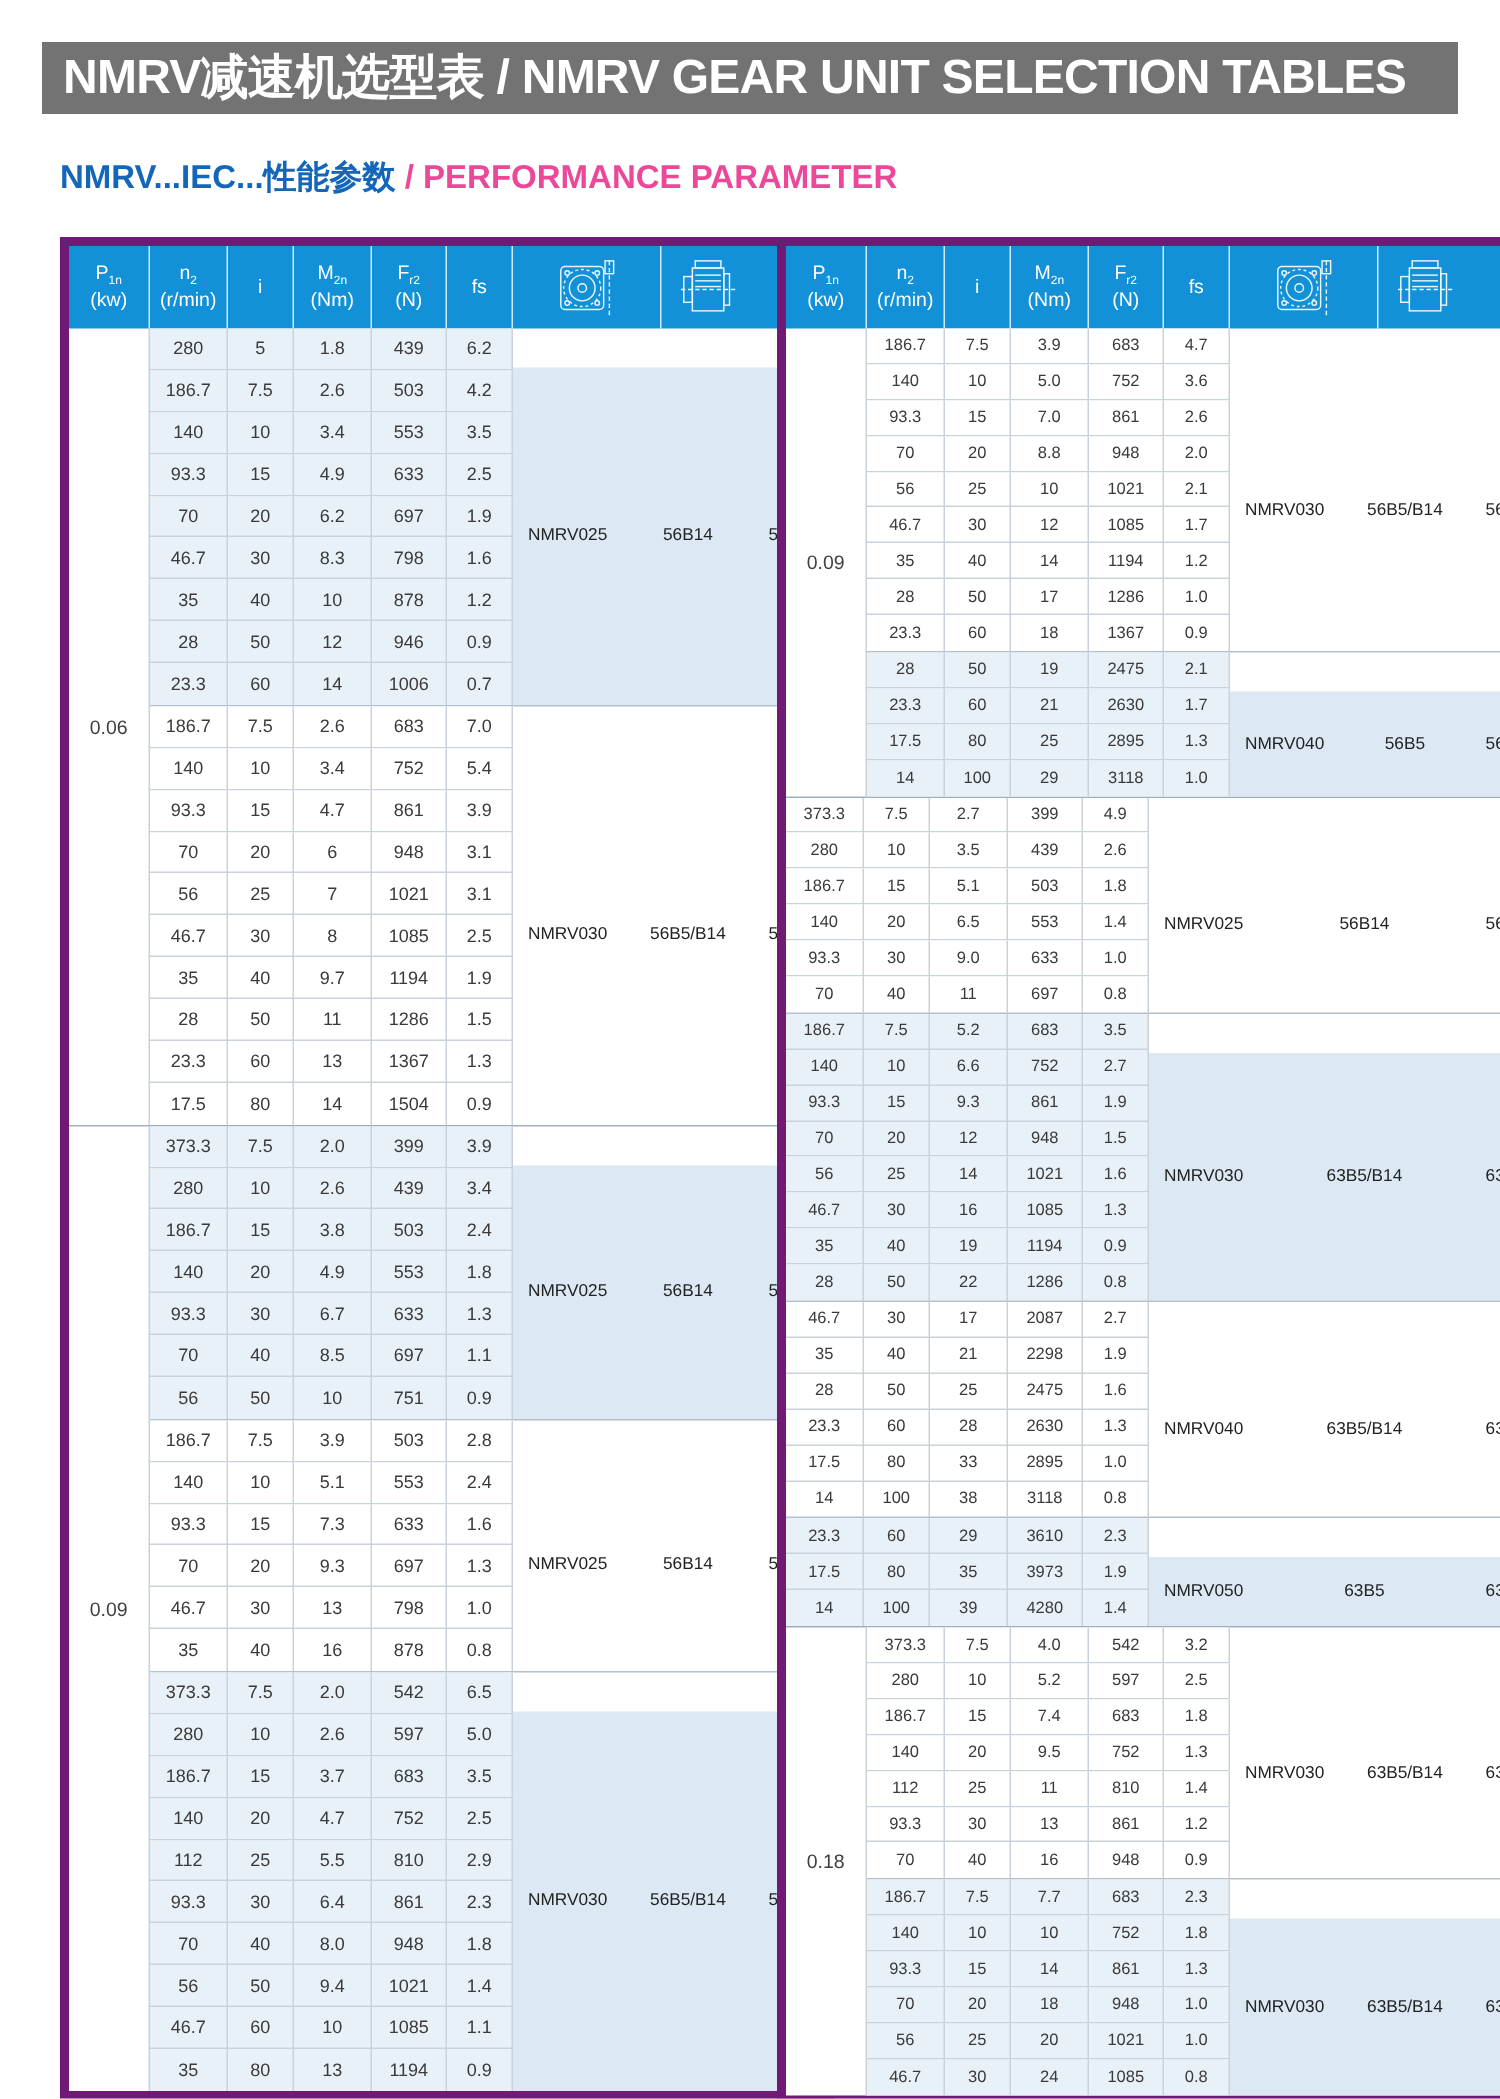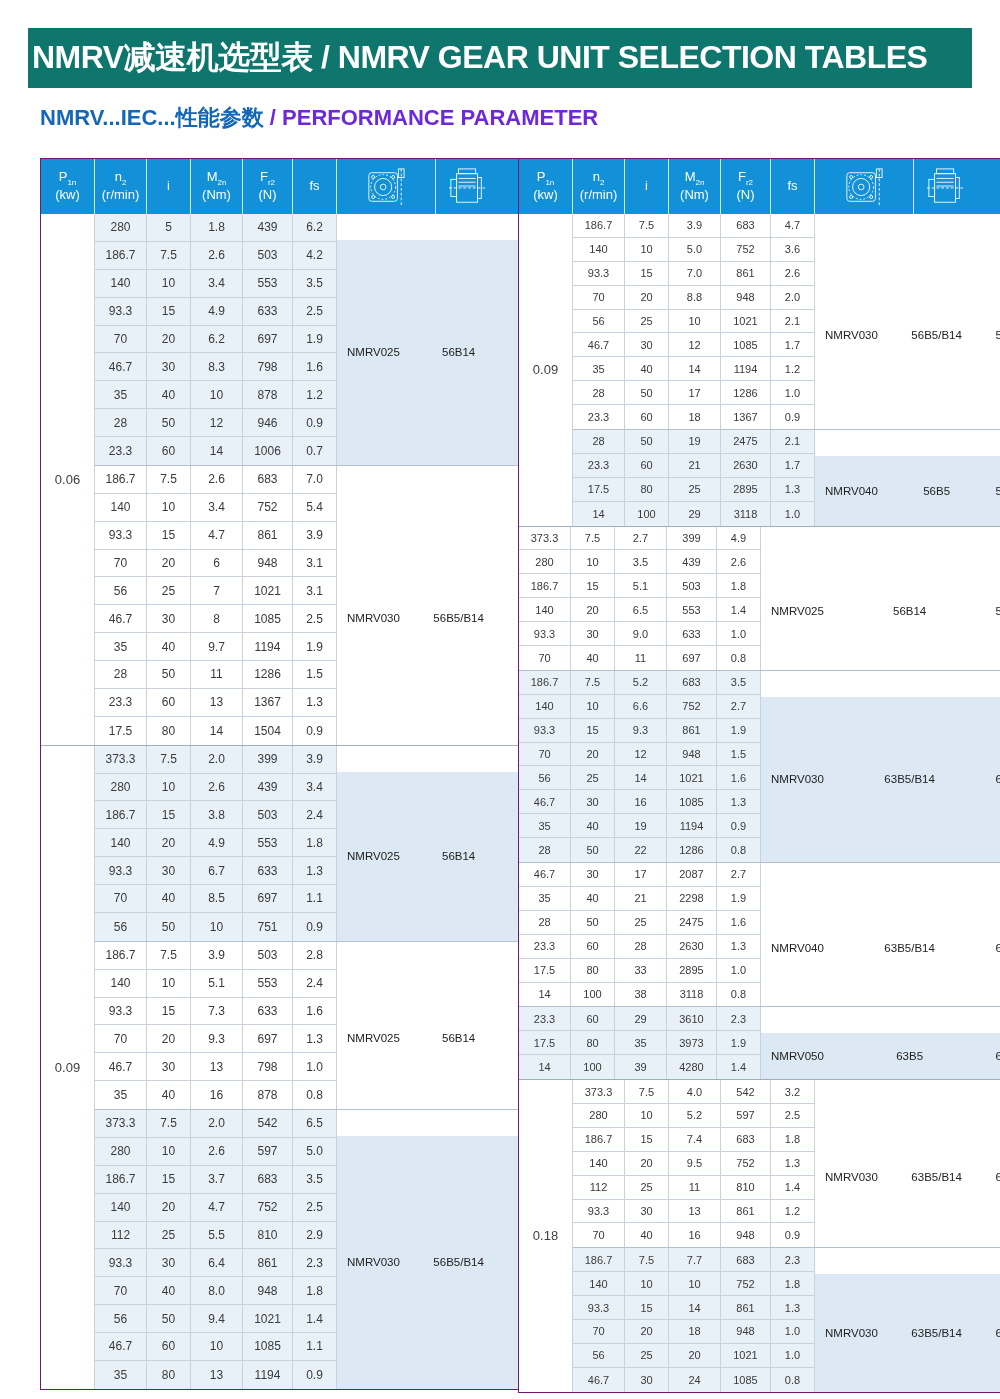--- a/index.html
+++ b/index.html
@@ -3,38 +3,38 @@
 <meta charset="utf-8">
 <style>
   html,body{margin:0;padding:0;background:#ffffff;}
   body{
     width:1000px;height:1399px;position:relative;
     font-family:"Liberation Sans","DejaVu Sans",sans-serif;
     -webkit-font-smoothing:antialiased;
   }
   
   .banner{
-    position:absolute;left:28px;top:28px;width:944px;height:60px;
-    background:#0f766e;display:flex;align-items:center;padding-left:4px;
+    position:absolute;left:28px;top:28px;width:944px;height:48px;
+    background:#737373;display:flex;align-items:center;padding-left:14px;
     box-sizing:border-box;
   }
   .banner h1{
     margin:0;color:#ffffff;font-size:32px;font-weight:bold;letter-spacing:-.5px;
     white-space:nowrap;
   }
   
   .subtitle{
     position:absolute;left:40px;top:103px;font-size:22px;font-weight:bold;white-space:nowrap;
   }
   .subtitle .hl{color:#1467b8;margin-top:20px;}
-  .subtitle .rest{color:#6d28d9;}
+  .subtitle .rest{color:#ec4899;}
   
   .gtable{
     position:absolute;top:158px;width:516px;background:#fff;
-    border:1px solid #701a75;box-sizing:border-box;
+    border:6px solid #701a75;box-sizing:border-box;
   }
   .t-left{left:40px;--rh:27.88px;--fs:12px;}
   .t-right{left:518px;--rh:23.9px;--fs:11px;}
   .thead{
     display:grid;grid-template-columns:54px 52px 44px 52px 50px 44px 99px 63px;
     height:55px;background:#1291d8;color:#fff;
   }
   .thead>div{
     display:flex;flex-direction:column;align-items:center;justify-content:center;
     border-right:1px solid rgba(255,255,255,.8);font-size:13px;line-height:1.12;

